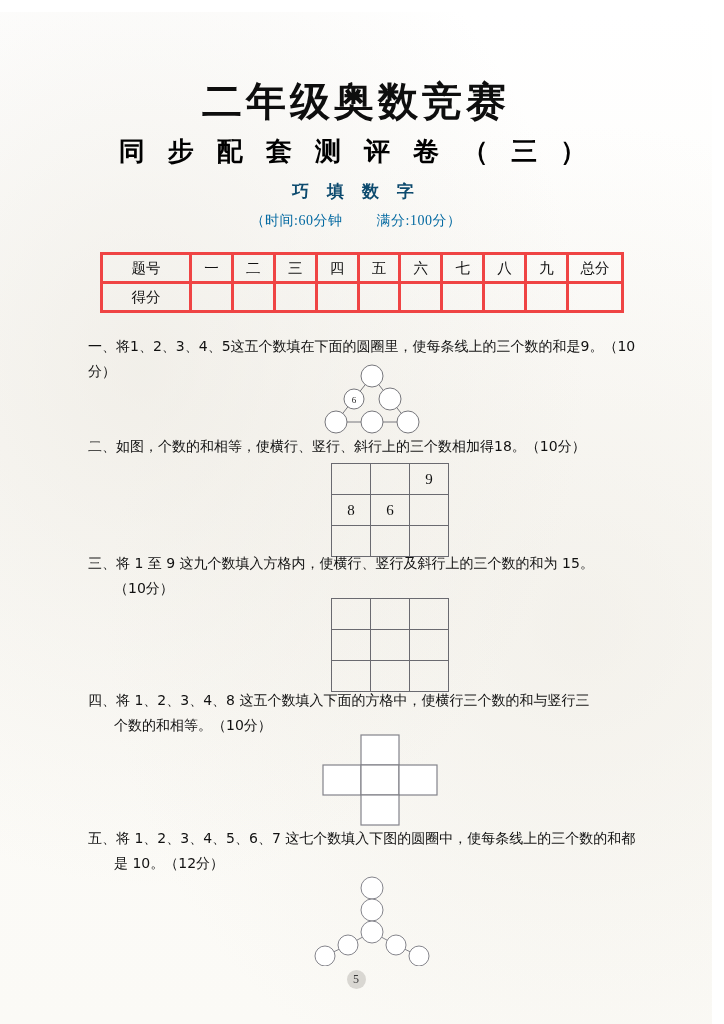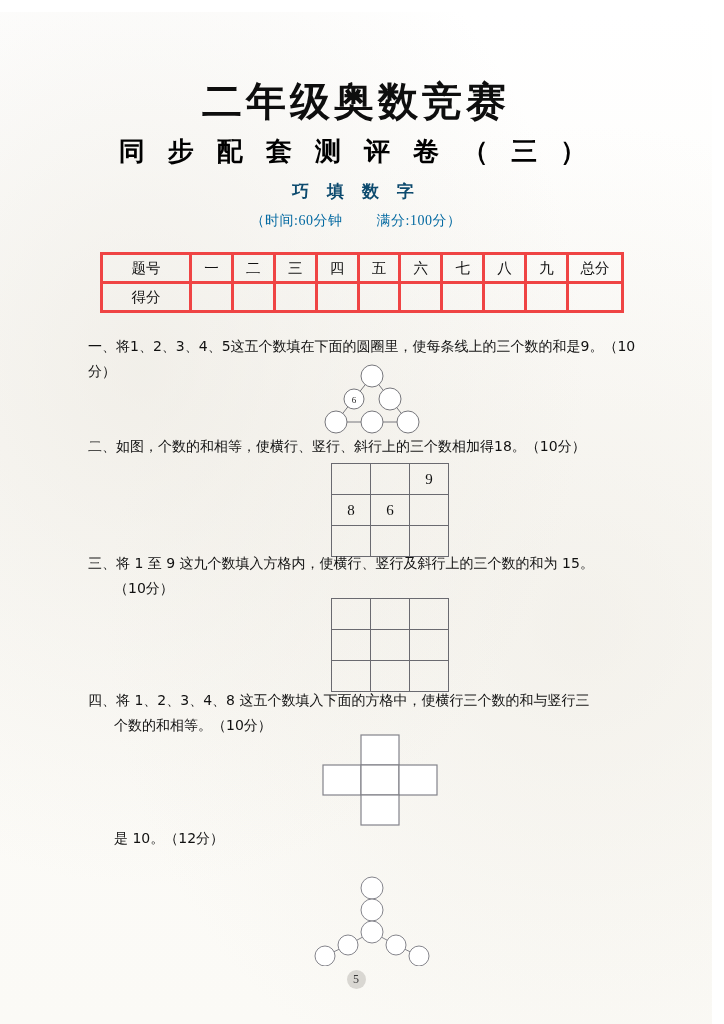--- a/index.html
+++ b/index.html
@@ -290,20 +290,21 @@
         <rect x="41" y="1" width="38" height="30"></rect>
         <rect x="3" y="31" width="38" height="30"></rect>
         <rect x="41" y="31" width="38" height="30"></rect>
         <rect x="79" y="31" width="38" height="30"></rect>
         <rect x="41" y="61" width="38" height="30"></rect>
       </g>
     </svg>
   </div>
 
   <div class="q" style="top:814px; width:580px;">
+    <span>五、将 1、2、3、4、5、6、7 这七个数填入下图的圆圈中，使每条线上的三个数的和都</span>
     <span class="indent">是 10。（12分）</span>
   </div>
 
   <div class="fig" style="left:305px; top:862px;">
     <svg width="135" height="92" viewBox="0 0 135 92">
 
       <g stroke="#85858c" stroke-width="1" fill="none">
         <line x1="67" y1="14" x2="67" y2="36"></line>
         <line x1="67" y1="36" x2="67" y2="58"></line>
         <line x1="67" y1="58" x2="43" y2="71"></line>

